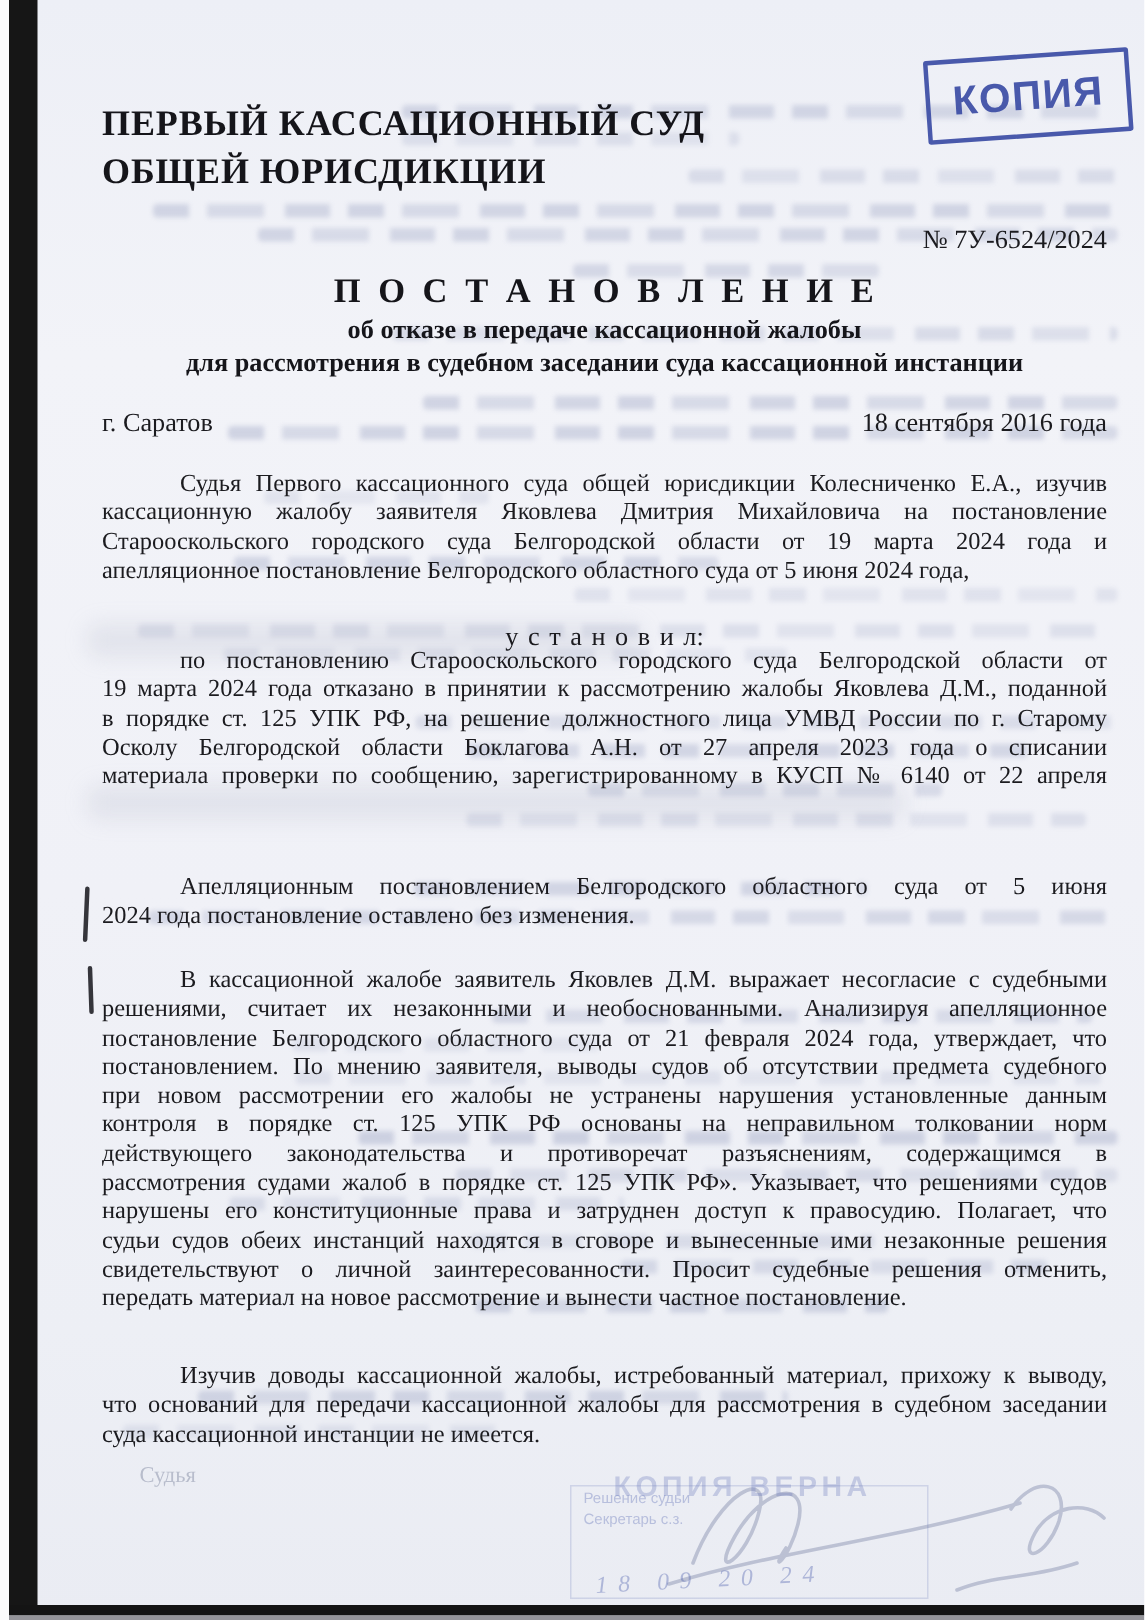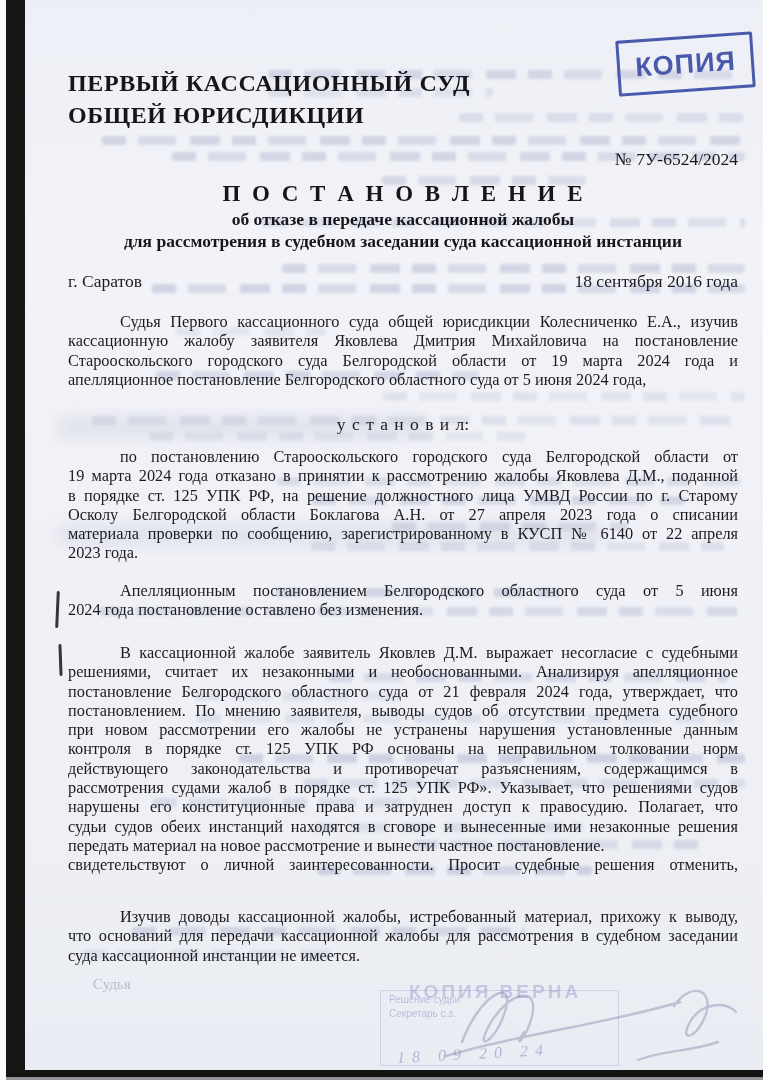--- a/index.html
+++ b/index.html
@@ -133,45 +133,44 @@
       <span>18 сентября 2016 года</span>
     </div>
 
     <div class="abs para" style="top:312px;">
         <div class="line first just">Судья Первого кассационного суда общей юрисдикции Колесниченко Е.А., изучив</div>
         <div class="line just">кассационную жалобу заявителя Яковлева Дмитрия Михайловича на постановление</div>
         <div class="line just">Старооскольского городского суда Белгородской области от 19 марта 2024 года и</div>
         <div class="line">апелляционное постановление Белгородского областного суда от 5 июня 2024 года,</div>
       </div>
     <div class="abs resolution" style="top:414px;text-align:center;">у с т а н о в и л:</div>
-    <div class="abs para" style="top:447px;">
+    <div class="abs para" style="top:430px;">
         <div class="line first just">по постановлению Старооскольского городского суда Белгородской области от</div>
         <div class="line just">19 марта 2024 года отказано в принятии к рассмотрению жалобы Яковлева Д.М., поданной</div>
         <div class="line just">в порядке ст. 125 УПК РФ, на решение должностного лица УМВД России по г. Старому</div>
         <div class="line just">Осколу Белгородской области Боклагова А.Н. от 27 апреля 2023 года о списании</div>
         <div class="line just">материала проверки по сообщению, зарегистрированному в КУСП № 6140 от 22 апреля</div>
-        <div class="line">2023 года.</div>
       </div>
     <div class="abs para" style="top:581px;">
         <div class="line first just">Апелляционным постановлением Белгородского областного суда от 5 июня</div>
         <div class="line">2024 года постановление оставлено без изменения.</div>
       </div>
     <div class="abs para" style="top:643px;">
         <div class="line first just">В кассационной жалобе заявитель Яковлев Д.М. выражает несогласие с судебными</div>
         <div class="line just">решениями, считает их незаконными и необоснованными. Анализируя апелляционное</div>
         <div class="line just">постановление Белгородского областного суда от 21 февраля 2024 года, утверждает, что</div>
         <div class="line just">постановлением. По мнению заявителя, выводы судов об отсутствии предмета судебного</div>
         <div class="line just">при новом рассмотрении его жалобы не устранены нарушения установленные данным</div>
         <div class="line just">контроля в порядке ст. 125 УПК РФ основаны на неправильном толковании норм</div>
         <div class="line just">действующего законодательства и противоречат разъяснениям, содержащимся в</div>
         <div class="line just">рассмотрения судами жалоб в порядке ст. 125 УПК РФ». Указывает, что решениями судов</div>
         <div class="line just">нарушены его конституционные права и затруднен доступ к правосудию. Полагает, что</div>
         <div class="line just">судьи судов обеих инстанций находятся в сговоре и вынесенные ими незаконные решения</div>
+        <div class="line just">свидетельствуют о личной заинтересованности. Просит судебные решения отменить,</div>
         <div class="line">передать материал на новое рассмотрение и вынести частное постановление.</div>
-        <div class="line just">свидетельствуют о личной заинтересованности. Просит судебные решения отменить,</div>
       </div>
     <div class="abs para" style="top:907px;">
         <div class="line first just">Изучив доводы кассационной жалобы, истребованный материал, прихожу к выводу,</div>
         <div class="line just">что оснований для передачи кассационной жалобы для рассмотрения в судебном заседании</div>
         <div class="line">суда кассационной инстанции не имеется.</div>
       </div>
   </div>
 
   <div class="pen-mark pen-1"></div>
   <div class="pen-mark pen-2"></div>

